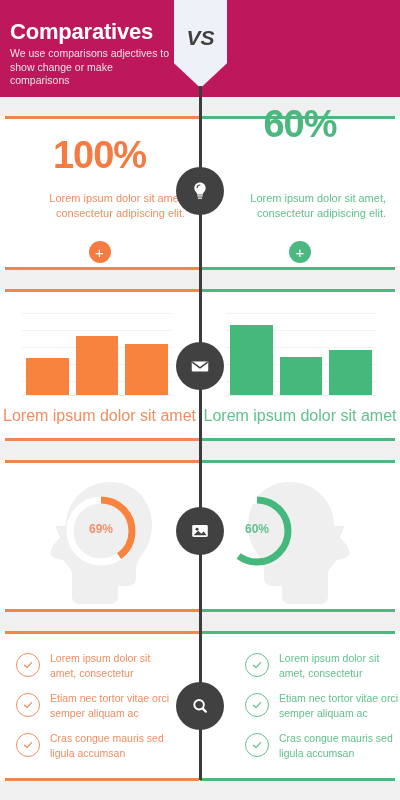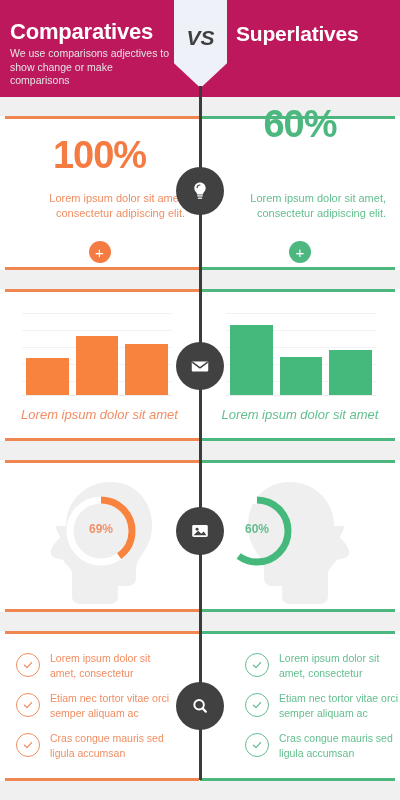--- a/index.html
+++ b/index.html
@@ -106,21 +106,21 @@
   }
   .axis {
     position: absolute; left: 0; bottom: 0; width: 100%; height: 1px; background: #ececec;
   }
   .bars {
     position: absolute; left: 4px; right: 4px; bottom: 1px; height: 82px;
     display: flex; align-items: flex-end; justify-content: space-between;
   }
   .bars span { display: block; width: 30%; }
   .cap {
-    position: absolute; top: 118px; width: 100%; text-align: center; font-size: 13px; font-style: italic;
+    position: absolute; top: 118px; width: 100%; text-align: center; font-size: 16px;
   }
   .cap.o { color: #f08d62; }
   .cap.g { color: #63bf8f; }
 
   
   .head-wrap { position: absolute; top: 16px; width: 199px; height: 130px; }
   .head-wrap.r { width: 200px; }
   .head-svg { position: absolute; top: 0; }
   .donut { position: absolute; }
   .donut-label {
@@ -146,23 +146,20 @@
 </style>
 </head>
 <body>
 
 <div class="page">
 
   <div class="header">
     <div class="hdr-left">
       <div class="hdr-title-l">Comparatives</div>
       <div class="hdr-sub">We use comparisons adjectives to show change or make comparisons</div>
-    </div>
-    <div class="hdr-right">
-      <div class="hdr-title-r">Superlatives</div>
     </div>
   </div>
   <div class="vs-ribbon"></div>
   <div class="vs-text">VS</div>
 
   <div class="spine"></div>
 
   <div class="band" style="top:97px;height:19px"></div>
 
   <div class="sect" style="top:116px;height:198px">

